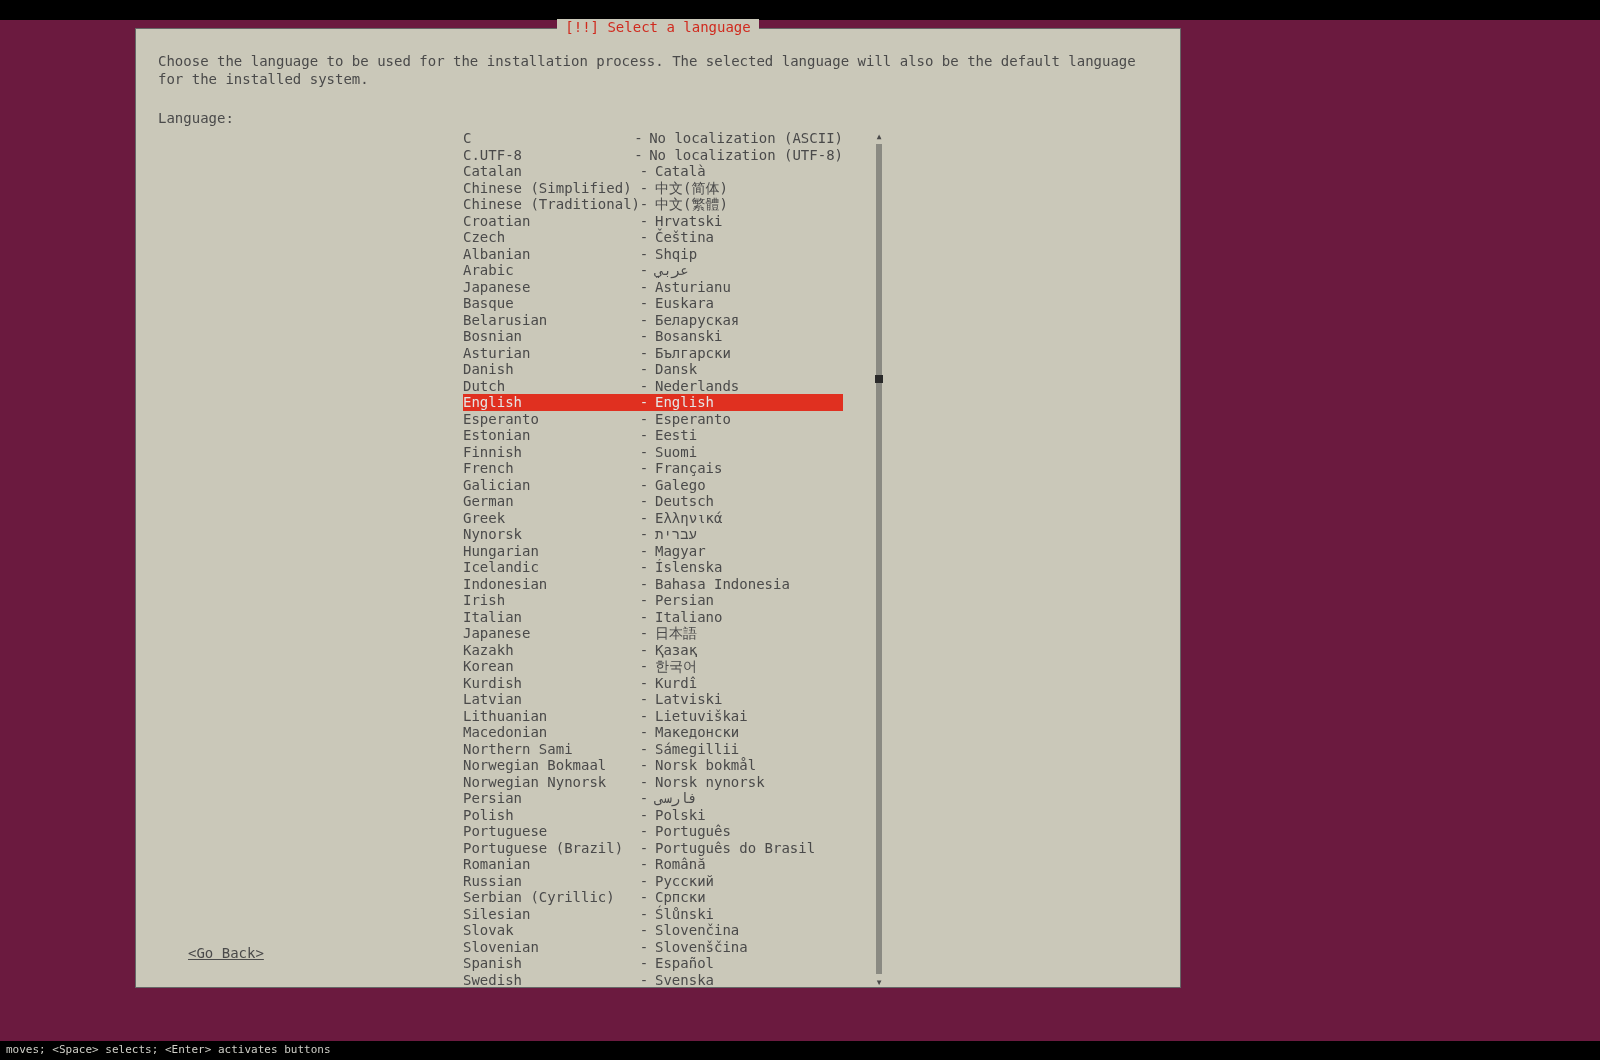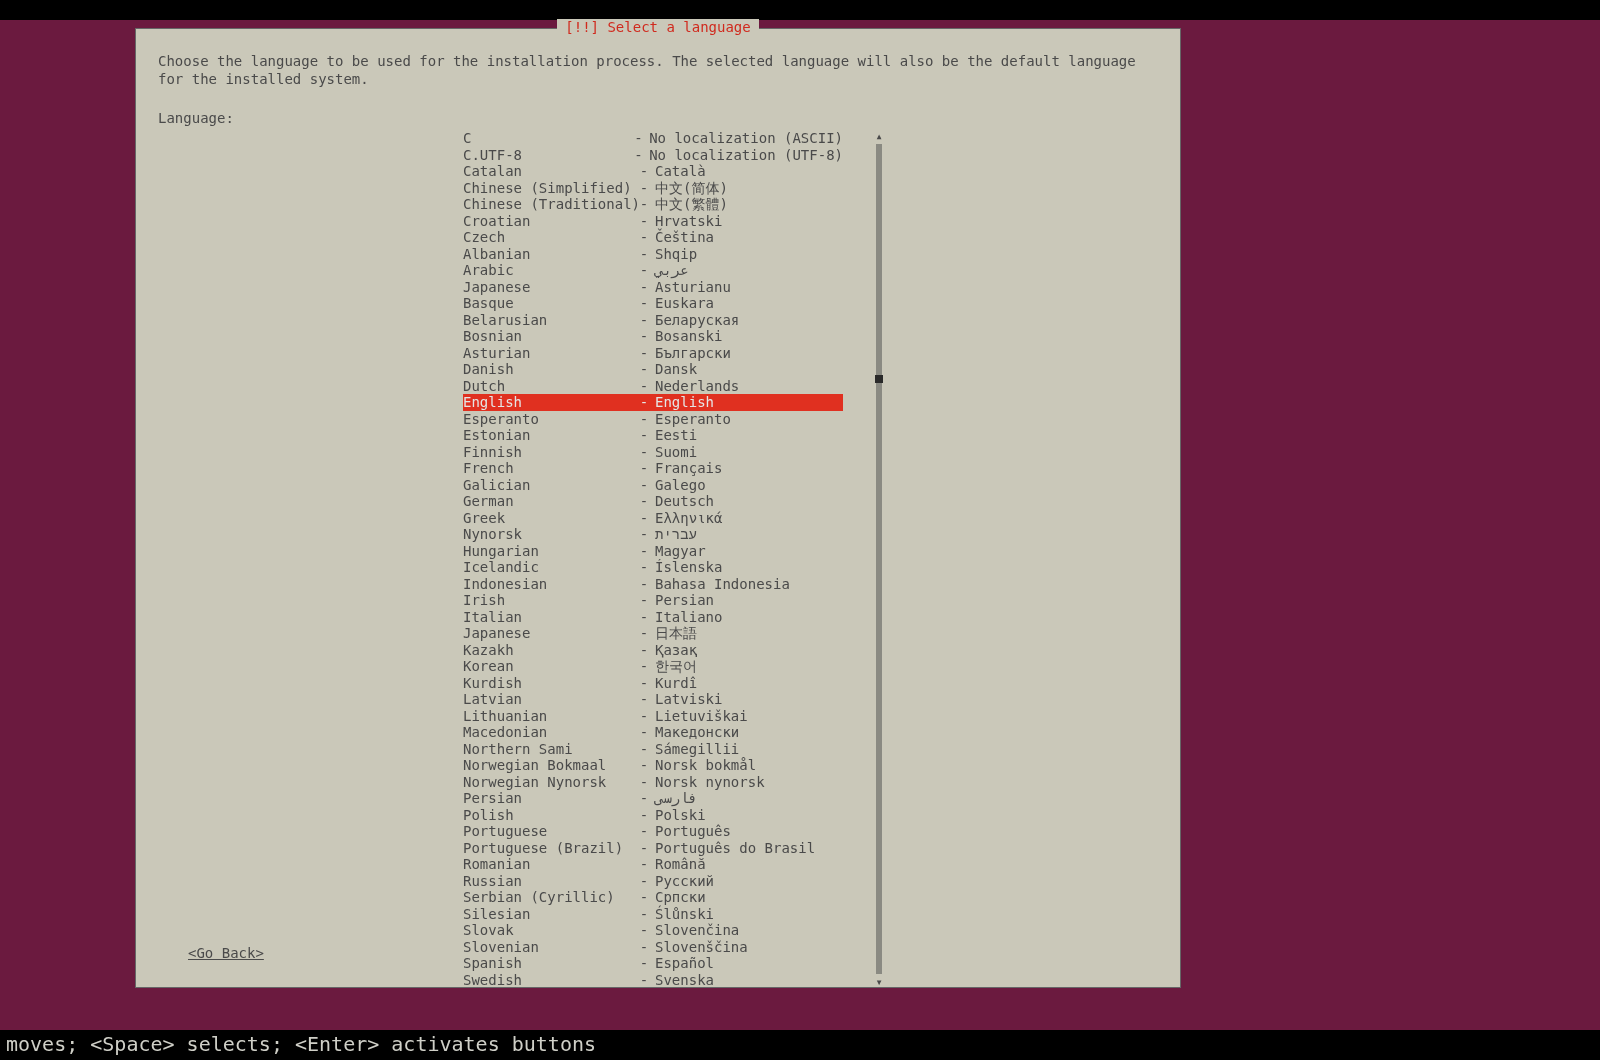--- a/index.html
+++ b/index.html
@@ -116,21 +116,21 @@
     text-decoration: underline;
   }
   .footer {
     position: absolute;
     bottom: 0;
     left: 0;
     color: #cfcfc7;
     background:#000;
     width:100%;
     padding: 2px 6px 4px 6px;
-    font-size: 20px;
+    font-size: 11px;
     box-sizing:border-box;
     white-space: pre;
   }
 </style>
 </head>
 <body>
 
 <div class="topbar"></div>
 
 <div class="dialog">

